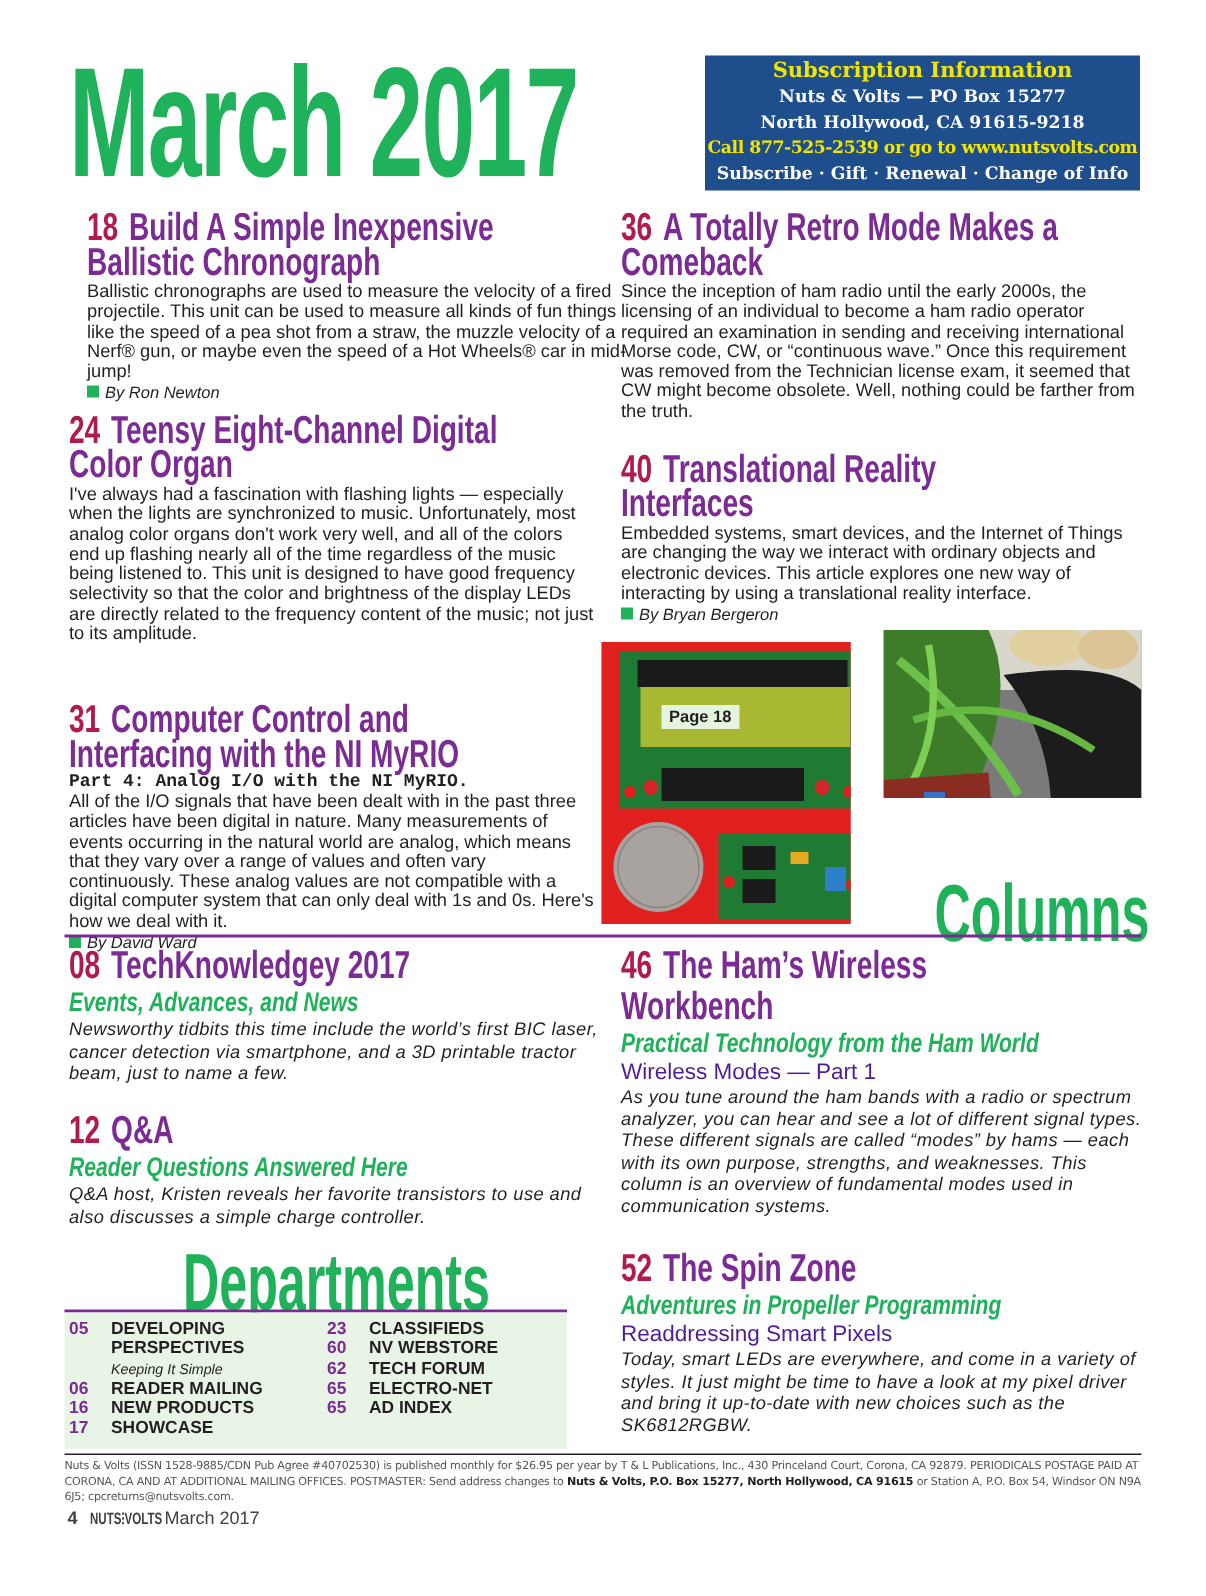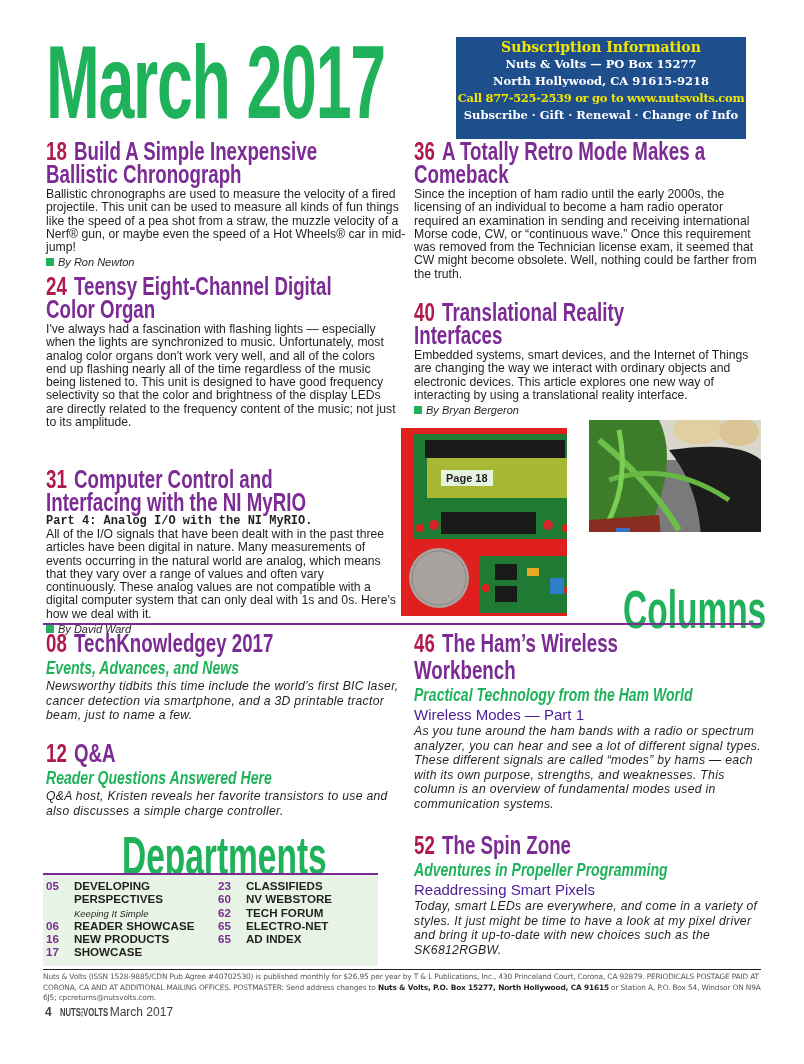--- a/index.html
+++ b/index.html
@@ -7,21 +7,21 @@
   body { position: relative; font-family: "Liberation Sans", sans-serif; color: #231f20; }
 
   #masthead { position: absolute; left: 46px; top: 30px; height: 110px; }
   #masthead .title {
     font-family: "Liberation Sans", sans-serif; font-weight: bold;
     color: #20b25a; font-size: 104px; line-height: 104px; letter-spacing: -2px;
     transform: scaleX(0.62); transform-origin: left top; white-space: nowrap;
   }
 
   #subbox {
-    position: absolute; left: 456px; top: 37px; width: 290px; height: 102px;
+    position: absolute; left: 470px; top: 37px; width: 290px; height: 90px;
     background: #1f4e8c; text-align: center;
     font-family: "DejaVu Serif", serif; font-weight: bold;
   }
   #subbox .sb-title { color: #f2e500; font-size: 14px; line-height: 17px; margin-top: 2px; }
   #subbox .sb-line { color: #ffffff; font-size: 11.5px; line-height: 17px; }
   #subbox .sb-call { color: #f2e500; font-size: 11.5px; line-height: 17px; letter-spacing: -0.3px; }
   #subbox .sb-links { color: #ffffff; font-size: 11.5px; line-height: 17px; }
 
   .article { position: absolute; }
   .article .head {
@@ -78,21 +78,21 @@
 </div>
 
 <div id="subbox">
   <div class="sb-title">Subscription Information</div>
   <div class="sb-line">Nuts &amp; Volts — PO Box 15277</div>
   <div class="sb-line">North Hollywood, CA 91615-9218</div>
   <div class="sb-call">Call 877-525-2539 or go to www.nutsvolts.com</div>
   <div class="sb-links">Subscribe · Gift · Renewal · Change of Info</div>
 </div>
 
-<div class="article" style="left:46px; top:140px; width:362px;">
+<div class="article" style="left:58px; top:140px; width:362px;">
   <div class="head">
     <span class="num">18</span><span>Build A Simple Inexpensive</span><br>
     <span>Ballistic Chronograph</span>
   </div>
   <div class="body">Ballistic chronographs are used to measure the velocity of a fired projectile. This unit can be used to measure all kinds of fun things like the speed of a pea shot from a straw, the muzzle velocity of a Nerf® gun, or maybe even the speed of a Hot Wheels® car in mid-jump!</div>
   <div class="byline"><span class="sq"></span><span>By Ron Newton</span></div>
 </div>
 
 <div class="article" style="left:46px; top:275px; width:350px;">
   <div class="head">
@@ -203,21 +203,21 @@
   <div class="body">Today, smart LEDs are everywhere, and come in a variety of styles. It just might be time to have a look at my pixel driver and bring it up-to-date with new choices such as the SK6812RGBW.</div>
 </div>
 
 <div class="section-label" style="left:122px; top:828px;">Departments</div>
 <div class="hr" style="left:43px; top:873px; width:335px;"></div>
 <div id="depts-box"></div>
 
 <div class="dept-row" style="left:46px; top:879px;"><span class="dnum">05</span><span>DEVELOPING</span></div>
 <div class="dept-row" style="left:46px; top:892px;"><span class="dnum"></span><span>PERSPECTIVES</span></div>
 <div class="dept-row" style="left:46px; top:906px;"><span class="dnum"></span><span class="dsub">Keeping It Simple</span></div>
-<div class="dept-row" style="left:46px; top:919px;"><span class="dnum">06</span><span>READER SHOWCASE</span></div>
+<div class="dept-row" style="left:46px; top:919px;"><span class="dnum">06</span><span>READER MAILING</span></div>
 <div class="dept-row" style="left:46px; top:932px;"><span class="dnum">16</span><span>NEW PRODUCTS</span></div>
 <div class="dept-row" style="left:46px; top:945px;"><span class="dnum">17</span><span>SHOWCASE</span></div>
 
 <div class="dept-row" style="left:218px; top:879px;"><span class="dnum">23</span><span>CLASSIFIEDS</span></div>
 <div class="dept-row" style="left:218px; top:892px;"><span class="dnum">60</span><span>NV WEBSTORE</span></div>
 <div class="dept-row" style="left:218px; top:906px;"><span class="dnum">62</span><span>TECH FORUM</span></div>
 <div class="dept-row" style="left:218px; top:919px;"><span class="dnum">65</span><span>ELECTRO-NET</span></div>
 <div class="dept-row" style="left:218px; top:932px;"><span class="dnum">65</span><span>AD INDEX</span></div>
 
 <div id="footer-line"></div>

